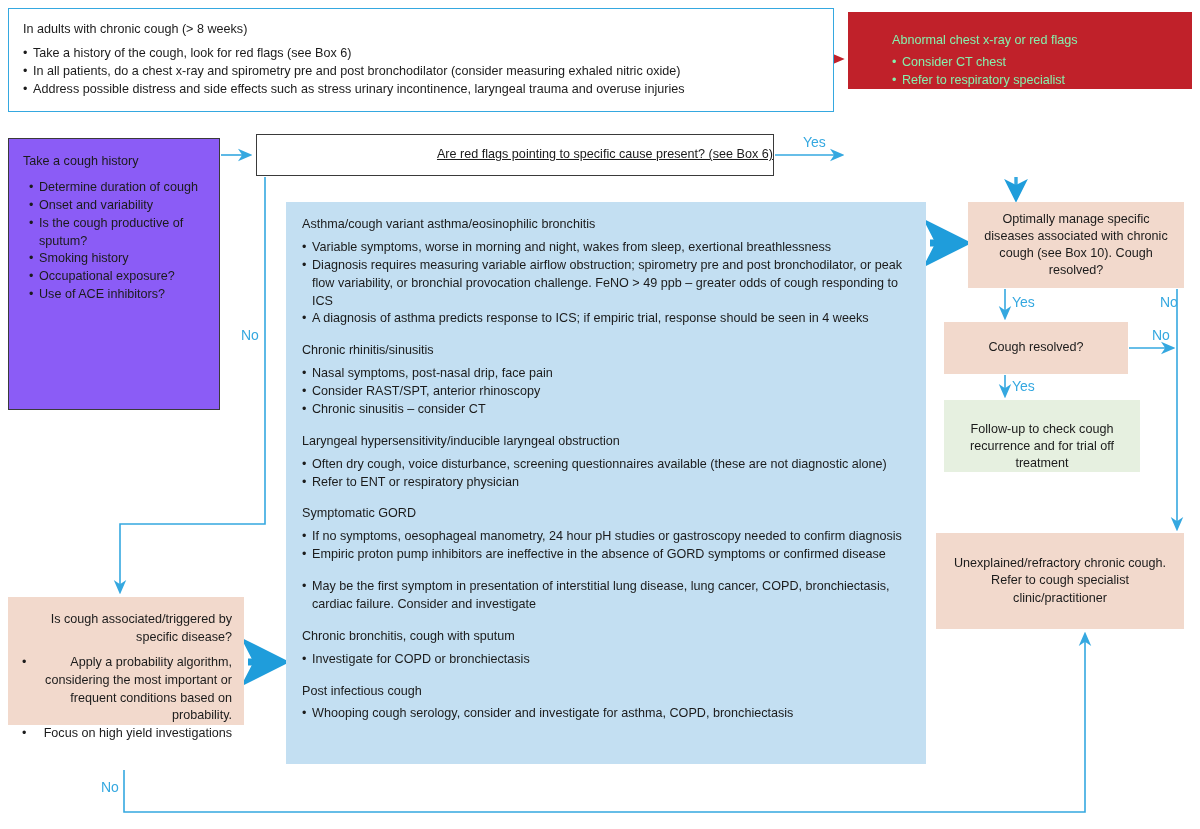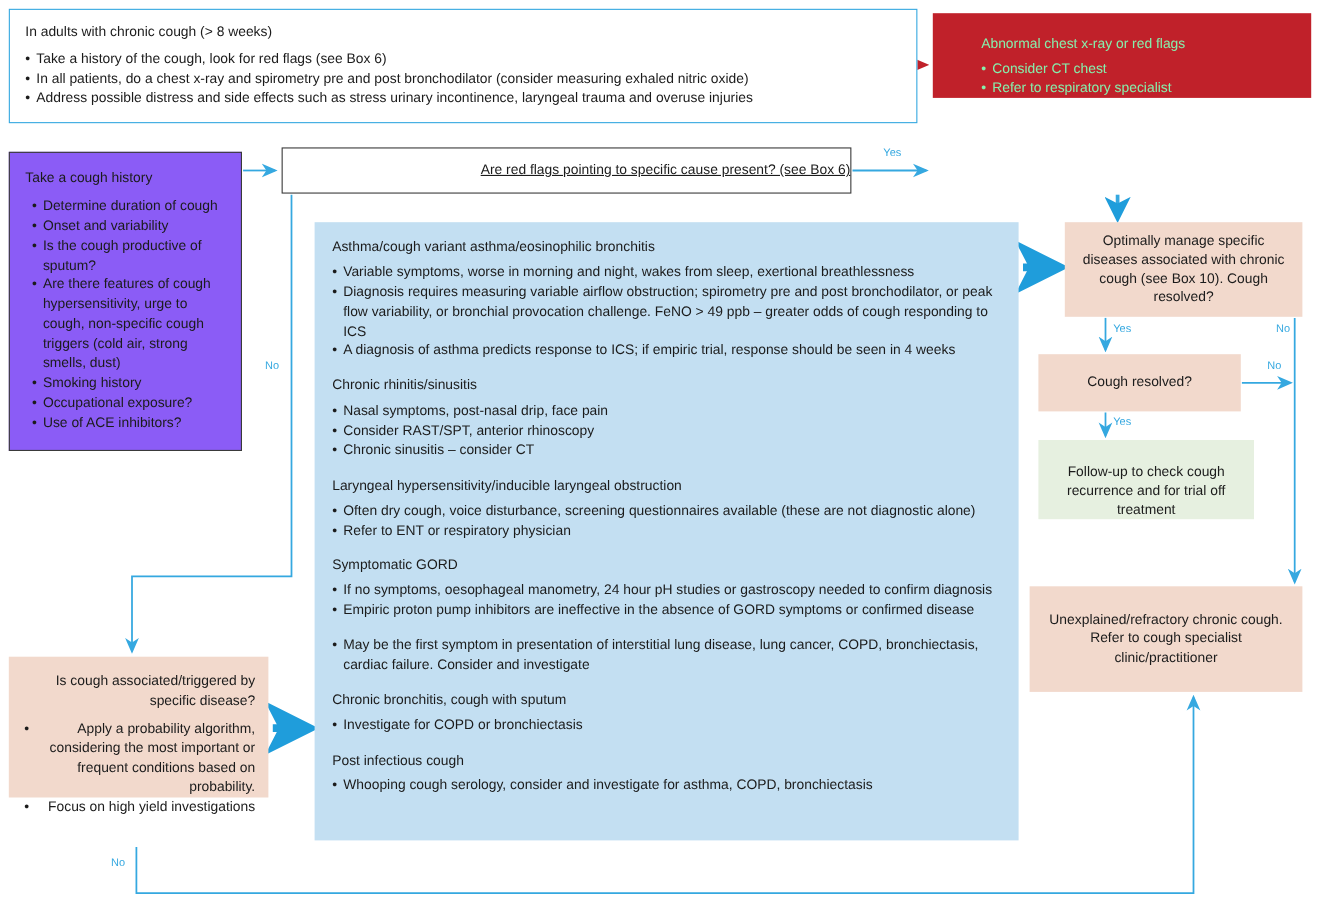--- a/index.html
+++ b/index.html
@@ -118,21 +118,21 @@
     left: 8px; top: 597px; width: 236px; height: 128px;
     background: #f2d9cc;
     padding: 14px 12px 8px 14px;
     text-align: right;
   }
   #box-associated .title { margin-bottom: 7px; }
 
   
   .edge-label {
     position: absolute;
-    font-size: 10px;
+    font-size: 14px;
     color: #35a8e0;
     white-space: nowrap;
   }
   svg.wires {
     position: absolute;
     left: 0; top: 0;
     width: 1200px; height: 829px;
     pointer-events: none;
   }
 </style>
@@ -203,21 +203,20 @@
       <li>Refer to respiratory specialist</li>
     </ul>
   </div>
 
   <div class="box" id="box-history">
     <p class="title">Take a cough history</p>
     <ul>
       <li>Determine duration of cough</li>
       <li>Onset and variability</li>
       <li>Is the cough productive of sputum?</li>
-      <li>Are there features of cough hypersensitivity, urge to cough, non-specific cough triggers (cold air, strong smells, dust)</li>
       <li>Smoking history</li>
       <li>Occupational exposure?</li>
       <li>Use of ACE inhibitors?</li>
     </ul>
   </div>
 
   <div class="box" id="box-redflags">
     <span>Are red flags pointing to specific cause present? (see Box 6)</span>
   </div>
 

